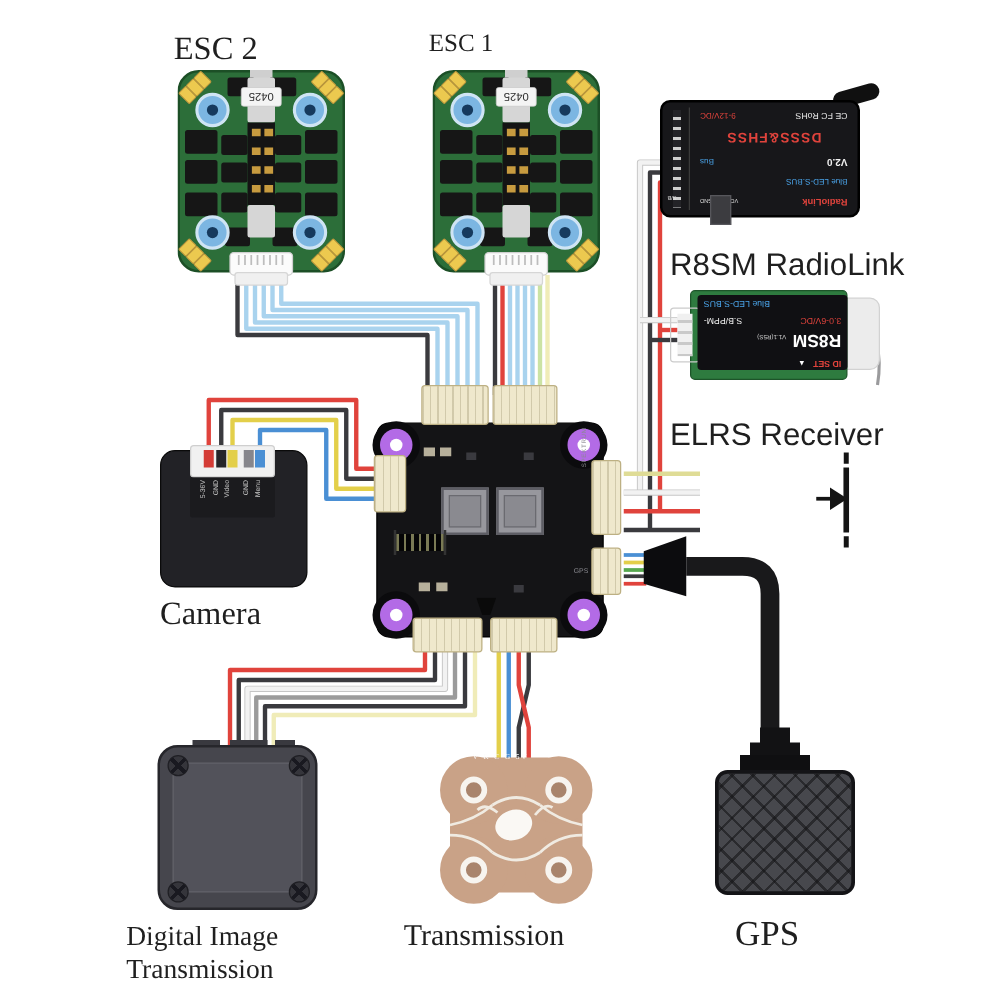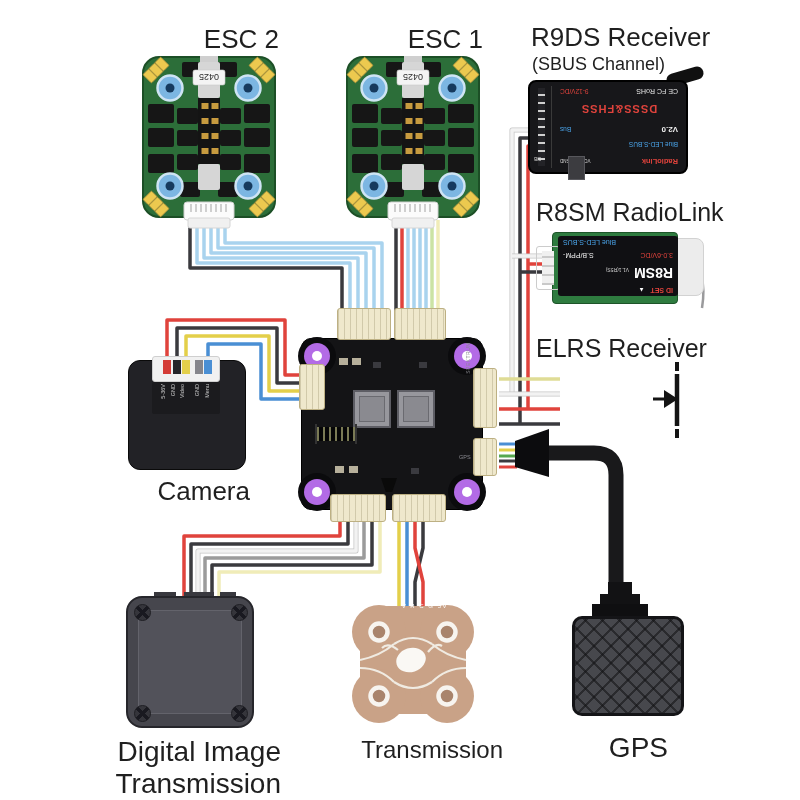--- a/index.html
+++ b/index.html
@@ -1,19 +1,19 @@
 <!DOCTYPE html>
 <html><head>
 <meta charset="utf-8">
 <style>
   html,body{margin:0;padding:0;background:#fff;font-family:"Liberation Sans",sans-serif;}
   #canvas{position:relative;width:800px;height:800px;background:#ffffff;overflow:hidden;}
   .abs{position:absolute;box-sizing:border-box;}
   .lbl{position:absolute;color:#1f1f1f;white-space:nowrap;}
-  .center{text-align:right;}
+  .center{text-align:left;font-family:Liberation Serif, serif;}
   .wires{position:absolute;left:0;top:0;}
   .conn{position:absolute;background:#efe8cc;border:1px solid #bdb083;border-radius:3px;box-sizing:border-box;
         background-image:repeating-linear-gradient(90deg,rgba(120,110,70,.25) 0 1px,transparent 1px 6px);}
   .grom{position:absolute;width:38px;height:38px;background:#0b0b0d;border-radius:50%;}
   .grom::before{content:"";position:absolute;left:6px;top:6px;width:26px;height:26px;border-radius:50%;background:#b36be6;}
   .grom::after{content:"";position:absolute;left:14px;top:14px;width:10px;height:10px;border-radius:50%;background:#ffffff;}
   .screw{position:absolute;width:15px;height:15px;border-radius:50%;background:#35353b;border:1px solid #1f1f24;
          background-image:linear-gradient(45deg,transparent 43%,#191920 43%,#191920 57%,transparent 57%),
                           linear-gradient(135deg,transparent 43%,#191920 43%,#191920 57%,transparent 57%);}
   .chip{position:absolute;background:#97979d;border:2px solid #5d5d64;}
@@ -343,27 +343,25 @@
   <div class="abs" style="left:570px;top:582px;width:120px;height:140px">
     <div class="abs" style="left:38px;top:0;width:24px;height:13px;background:#121214"></div>
     <div class="abs" style="left:30px;top:12px;width:40px;height:11px;background:#121214"></div>
     <div class="abs" style="left:22px;top:22px;width:56px;height:14px;background:#0f0f11"></div>
     <div class="abs" style="left:2px;top:34px;width:112px;height:100px;border-radius:10px;border:3px solid #141417;background:#47484d;
          background-image:repeating-linear-gradient(45deg,rgba(18,18,20,.55) 0 2px,transparent 2px 12px),
                           repeating-linear-gradient(-45deg,rgba(18,18,20,.55) 0 2px,transparent 2px 12px)"></div>
   </div>
 
   <div class="lbl center" style="left:139px;top:24px;width:140px;font-size:26px">ESC 2</div>
-  <div class="lbl center" style="left:343px;top:24px;width:140px;font-size:26px">ESC 1</div>
-  <div class="lbl" style="left:531px;top:22px;font-size:26px">R9DS Receiver</div>
-  <div class="lbl" style="left:532px;top:54px;font-size:18px">(SBUS Channel)</div>
+  <div class="lbl center" style="left:343px;top:24px;width:140px;font-size:20px">ESC 1</div>
   <div class="lbl" style="left:536px;top:198px;font-size:25px">R8SM RadioLink</div>
   <div class="lbl" style="left:536px;top:334px;font-size:25px">ELRS Receiver</div>
   <div class="lbl center" style="left:128px;top:476px;width:122px;font-size:26px">Camera</div>
-  <div class="lbl center" style="left:101px;top:736px;width:180px;font-size:28px">
+  <div class="lbl center" style="left:101px;top:736px;width:180px;font-size:22px">
     <div>Digital Image</div>
     <div>Transmission</div>
   </div>
   <div class="lbl center" style="left:323px;top:736px;width:180px;font-size:24px">
     <div>Transmission</div>
   </div>
   <div class="lbl center" style="left:588px;top:732px;width:80px;font-size:28px">GPS</div>
 
 </div>
 

